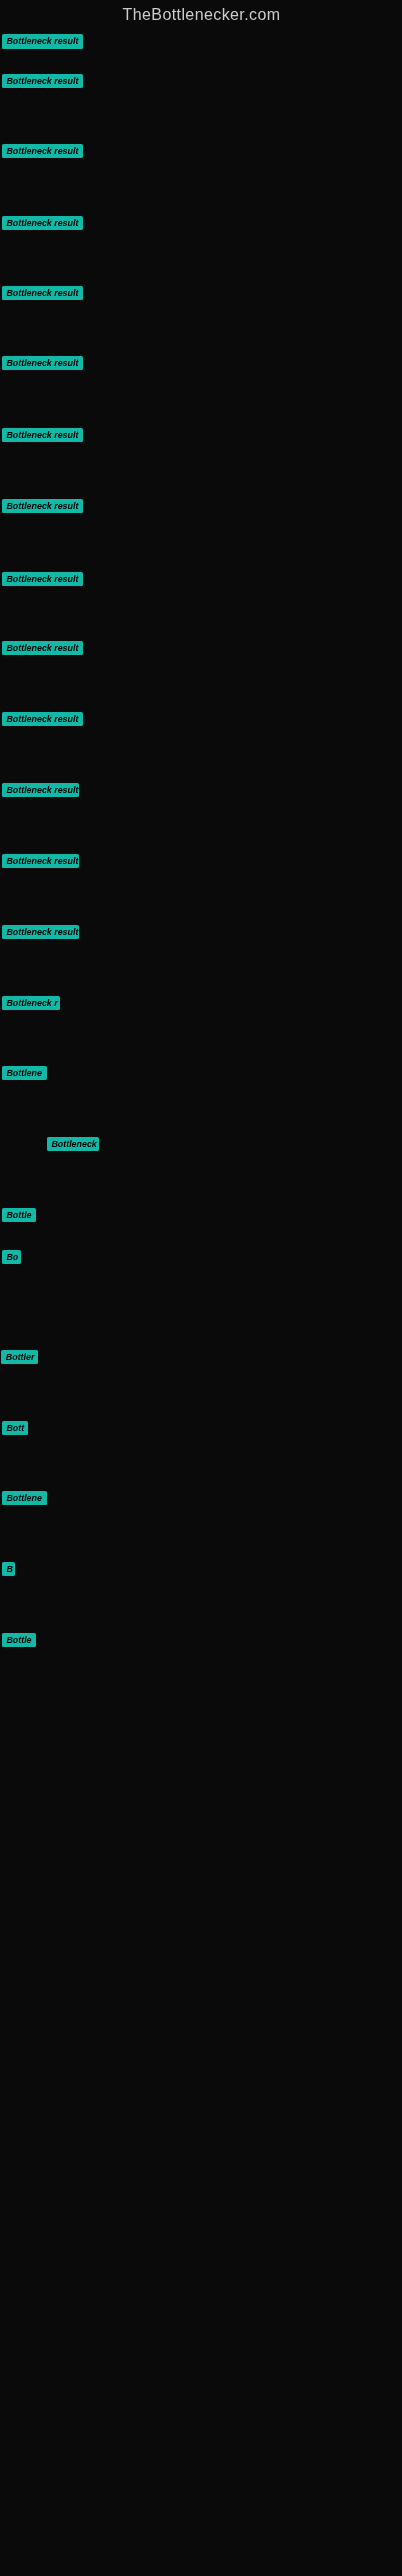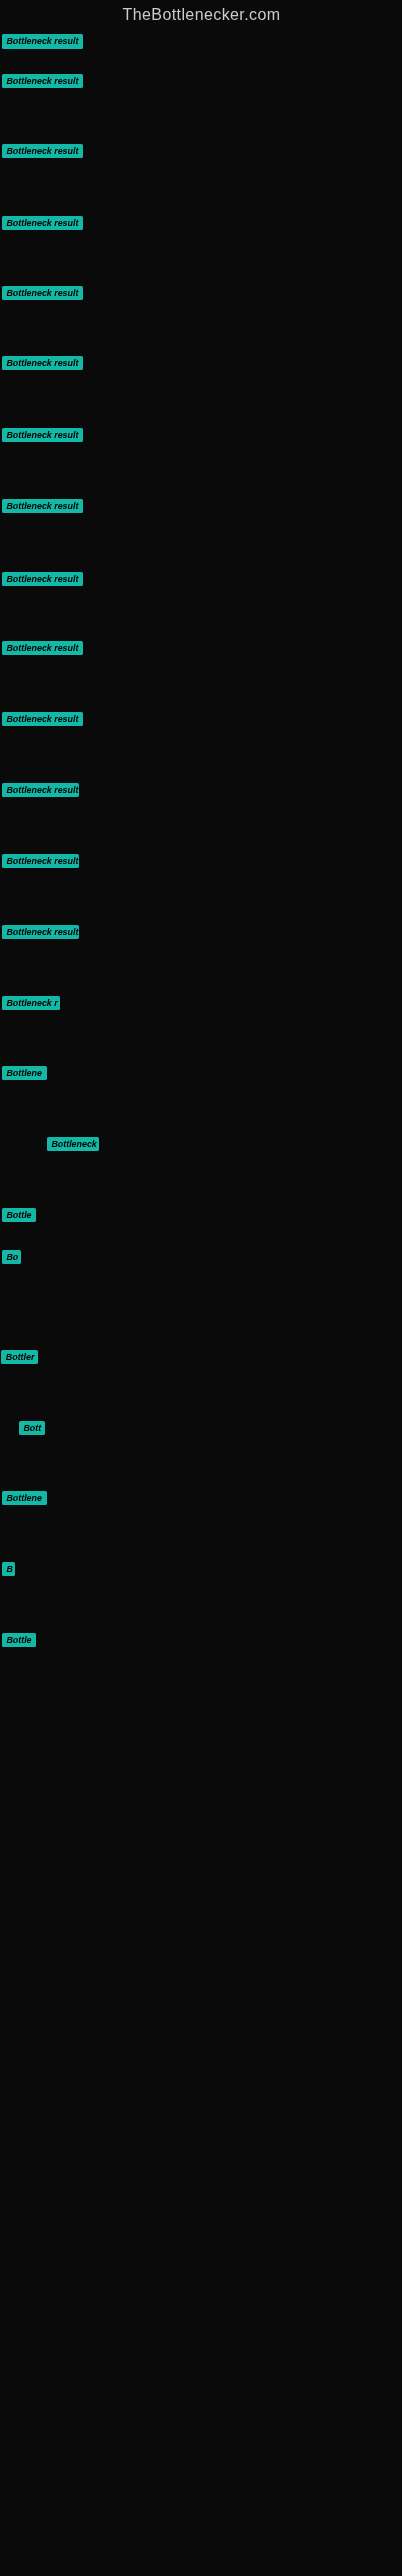--- a/index.html
+++ b/index.html
@@ -61,18 +61,18 @@
     <div class="row" style="top: 684px; left: 1.6px;"><span class="bottleneck-badge" style="max-width: 81px;">Bottleneck result</span></div>
     <div class="row" style="top: 755px; left: 1.6px;"><span class="bottleneck-badge" style="max-width: 77px;">Bottleneck result</span></div>
     <div class="row" style="top: 826px; left: 1.6px;"><span class="bottleneck-badge" style="max-width: 77px;">Bottleneck result</span></div>
     <div class="row" style="top: 897px; left: 1.6px;"><span class="bottleneck-badge" style="max-width: 77px;">Bottleneck result</span></div>
     <div class="row" style="top: 968px; left: 1.6px;"><span class="bottleneck-badge" style="max-width: 58px;">Bottleneck r</span></div>
     <div class="row" style="top: 1038px; left: 1.6px;"><span class="bottleneck-badge" style="max-width: 45px;">Bottlene</span></div>
     <div class="row" style="top: 1109px; left: 1.6px;"><span class="bottleneck-badge" style="max-width: 52px; margin-left: 45px;">Bottleneck</span></div>
     <div class="row" style="top: 1180px; left: 1.6px;"><span class="bottleneck-badge" style="max-width: 35px;">Bottle</span></div>
     <div class="row" style="top: 1222px; left: 1.6px;"><span class="bottleneck-badge" style="max-width: 19.3px;">Bo</span></div>
     <div class="row" style="top: 1322px; left: 1px;"><span class="bottleneck-badge" style="max-width: 37px;">Bottler</span></div>
-    <div class="row" style="top: 1393px; left: 1.6px;"><span class="bottleneck-badge" style="max-width: 26px; margin-left: 17px;">Bott</span></div>
+    <div class="row" style="top: 1393px; left: 1.6px;"><span class="bottleneck-badge" style="max-width: 26px;">Bott</span></div>
     <div class="row" style="top: 1463px; left: 1.6px;"><span class="bottleneck-badge" style="max-width: 45px;">Bottlene</span></div>
     <div class="row" style="top: 1534px; left: 1.6px;"><span class="bottleneck-badge" style="max-width: 13px;">B</span></div>
     <div class="row" style="top: 1605px; left: 1.6px;"><span class="bottleneck-badge" style="max-width: 35px;">Bottle</span></div>
   </div>
 
 
 </body></html>

